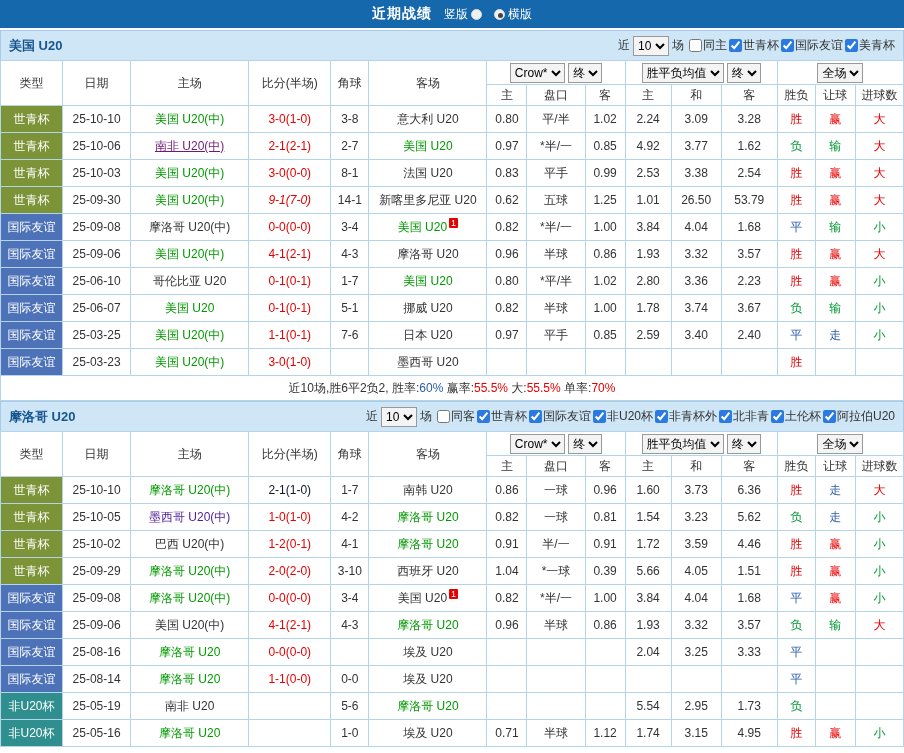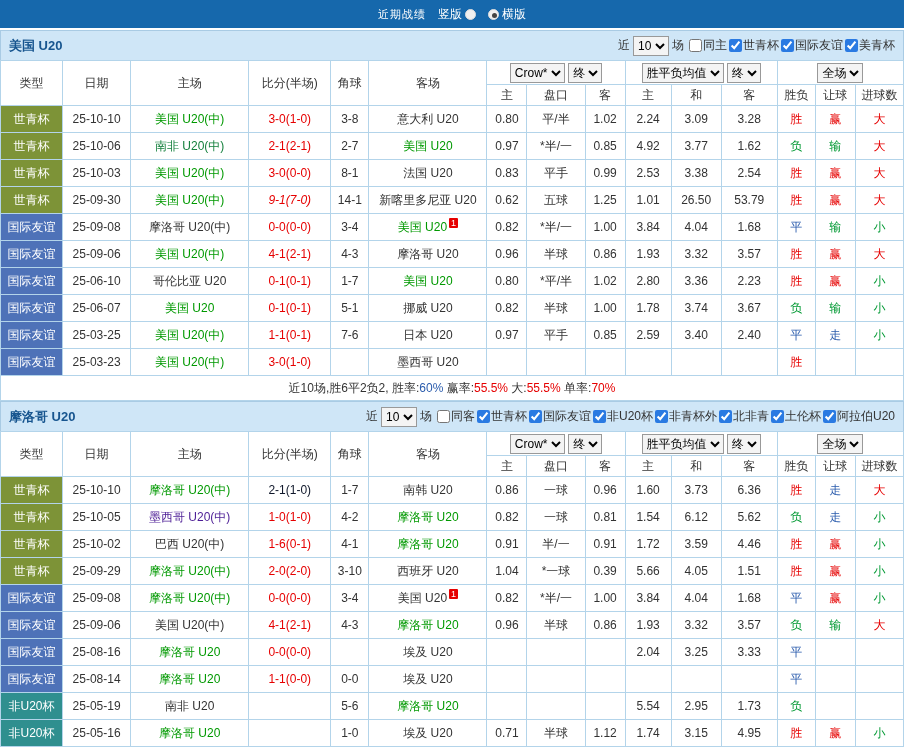--- a/index.html
+++ b/index.html
@@ -1,19 +1,19 @@
 <!DOCTYPE html>
 <html><head>
 <meta charset="utf-8">
 <style>
   *{box-sizing:border-box;margin:0;padding:0}
   html,body{background:#fff}
   body{width:904px;font-family:"Liberation Sans","DejaVu Sans",sans-serif;font-size:12px;color:#333}
   .topbar{height:28px;background:#1668ac;display:flex;align-items:center;justify-content:center;gap:12px;color:#fff;margin-bottom:2px}
-  .topbar .title{font-weight:normal;font-size:11px;letter-spacing:1px}
+  .topbar .title{font-weight:bold;font-size:14px;letter-spacing:1px}
   .radio-opt{display:flex;align-items:center;gap:3px;cursor:pointer}
   .radio{width:11px;height:11px;border-radius:50%;border:1px solid #ddd;background:#f0f0f0;display:inline-block;position:relative}
   .radio.checked::after{content:"";position:absolute;left:3px;top:3px;width:5px;height:5px;border-radius:50%;background:#444}
   .section-bar{height:30px;background:#cfe6f7;border:1px solid #a9cbe4;border-bottom:none;display:flex;align-items:center;justify-content:space-between;padding:0 8px}
   .section-title{font-weight:bold;color:#17558f;font-size:13px;white-space:nowrap}
   .filters{display:flex;align-items:center;gap:3px;color:#333;white-space:nowrap}
   .filters select,thead select{height:20px;font-size:12px;border:1px solid #999;background:#f4f4f4}
   .cb{display:inline-flex;align-items:center;gap:1px;margin-left:2px;cursor:pointer}
   .cb input{width:13px;height:13px;accent-color:#2a7ae2;margin:0}
   table{width:100%;border-collapse:collapse;table-layout:fixed}
@@ -127,21 +127,21 @@
           <td>2.24</td>
           <td>3.09</td>
           <td>3.28</td>
           <td style="color: rgb(230, 0, 0);">胜</td>
           <td style="color: rgb(230, 0, 0);">赢</td>
           <td style="color: rgb(230, 0, 0);">大</td>
         </tr>
         <tr>
           <td class="type-cell" style="background: rgb(125, 147, 55);">世青杯</td>
           <td>25-10-06</td>
-          <td style="color: #15803d;">南非 U20(中)</td>
+          <td style="color: #701a75; text-decoration: underline;">南非 U20(中)</td>
           <td style="color: rgb(230, 0, 0);">2-1(2-1)</td>
           <td>2-7</td>
           <td style="color: rgb(0, 153, 0);"><span>美国 U20</span></td>
           <td>0.97</td>
           <td>*半/一</td>
           <td>0.85</td>
           <td>4.92</td>
           <td>3.77</td>
           <td>1.62</td>
           <td style="color: rgb(0, 153, 51);">负</td>
@@ -404,31 +404,31 @@
           <td class="type-cell" style="background: rgb(125, 147, 55);">世青杯</td>
           <td>25-10-05</td>
           <td style="color: #4c1d95;">墨西哥 U20(中)</td>
           <td style="color: rgb(230, 0, 0);">1-0(1-0)</td>
           <td>4-2</td>
           <td style="color: rgb(0, 153, 0);"><span>摩洛哥 U20</span></td>
           <td>0.82</td>
           <td>一球</td>
           <td>0.81</td>
           <td>1.54</td>
-          <td>6.12</td>
+          <td>3.23</td>
           <td>5.62</td>
           <td style="color: rgb(0, 153, 51);">负</td>
           <td style="color: rgb(43, 92, 173);">走</td>
           <td style="color: rgb(0, 153, 51);">小</td>
         </tr>
         <tr>
           <td class="type-cell" style="background: rgb(125, 147, 55);">世青杯</td>
           <td>25-10-02</td>
           <td style="color: rgb(51, 51, 51);">巴西 U20(中)</td>
-          <td style="color: rgb(230, 0, 0);">1-6(0-1)</td>
+          <td style="color: rgb(230, 0, 0);">1-2(0-1)</td>
           <td>4-1</td>
           <td style="color: rgb(0, 153, 0);"><span>摩洛哥 U20</span></td>
           <td>0.91</td>
           <td>半/一</td>
           <td>0.91</td>
           <td>1.72</td>
           <td>3.59</td>
           <td>4.46</td>
           <td style="color: rgb(230, 0, 0);">胜</td>
           <td style="color: rgb(230, 0, 0);">赢</td>

